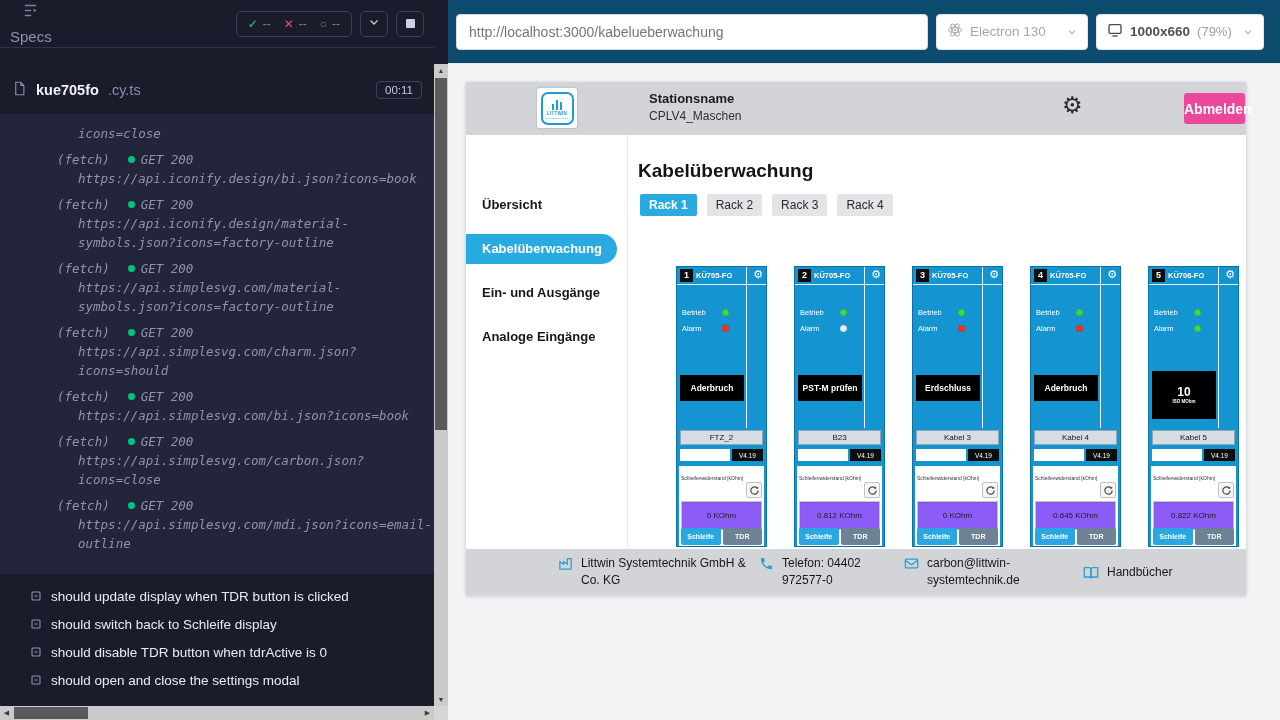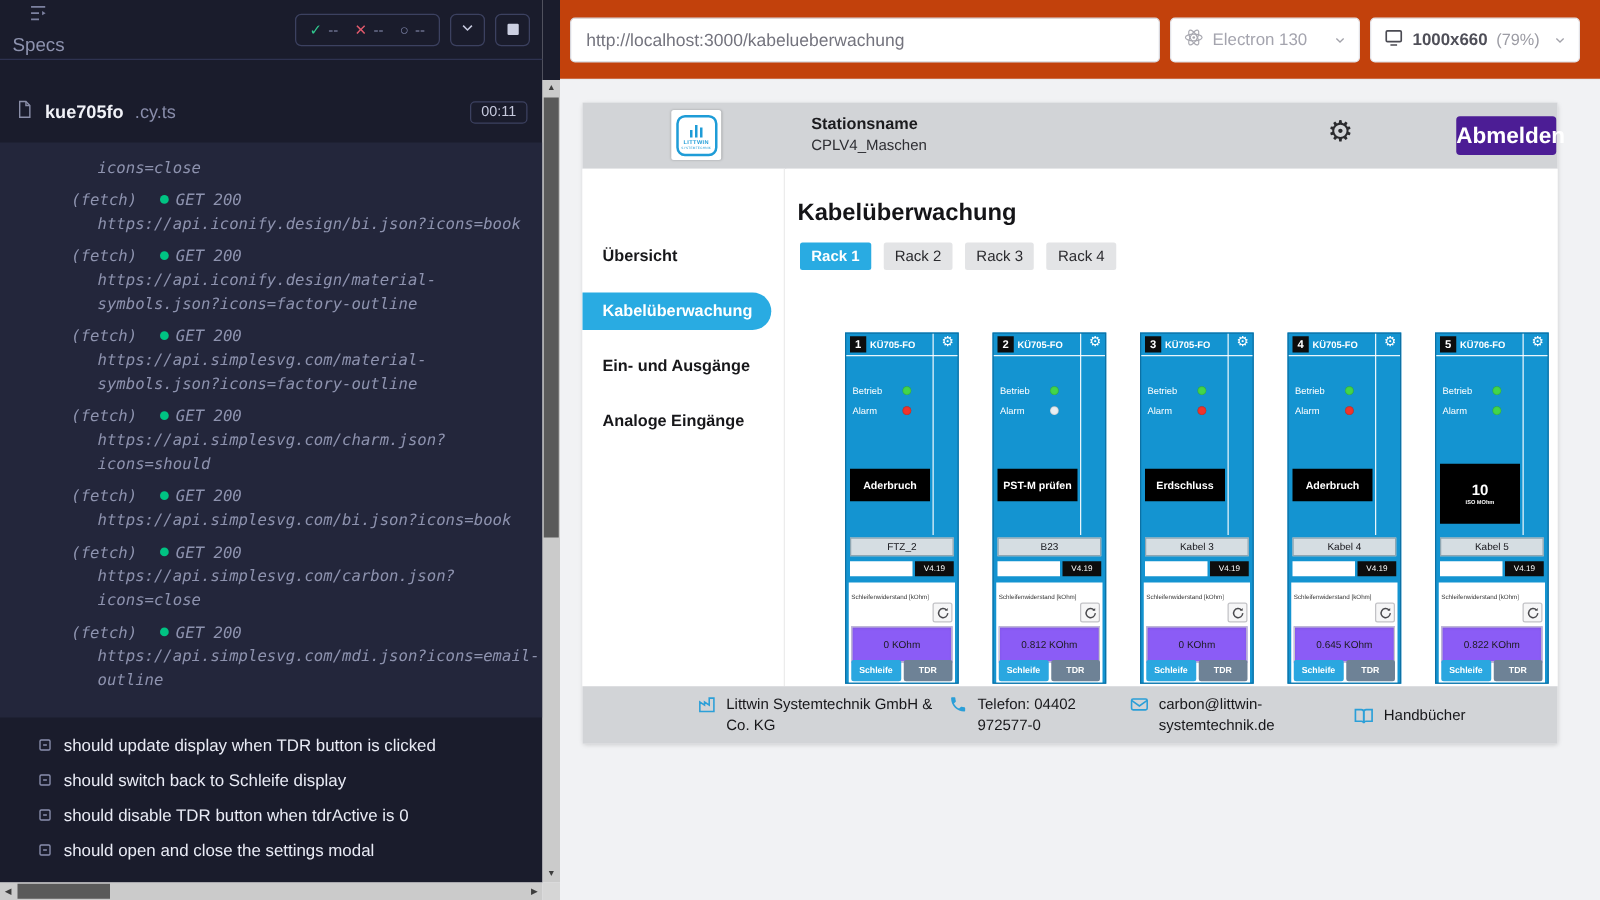--- a/index.html
+++ b/index.html
@@ -48,21 +48,21 @@
   .vs-up { top:0; } .vs-down { bottom:0; }
   .vs-thumb { position:absolute; left:1px; width:12px; top:14px; height:352px; background:#5a5a5a; }
   .hscroll { position:absolute; left:0; top:706px; width:434px; height:14px; background:#cbcbcb; }
   .hs-arrow { position:absolute; top:0; width:13px; height:14px; display:flex; align-items:center; justify-content:center; font-size:7px; color:#3d3d3d; }
   .hs-left { left:0; } .hs-right { right:0; }
   .hs-thumb { position:absolute; top:1px; height:12px; left:14px; width:74px; background:#5a5a5a; }
   .corner { position:absolute; left:434px; top:706px; width:14px; height:14px; background:#d6d6d6; }
 
   
   .right { position:absolute; left:448px; top:0; width:832px; height:720px; }
-  .browser-bar { height:64px; background:#c2410c; display:flex; align-items:center; padding:0 16px 0 8px; gap:8px; border-bottom:1px solid #e9e9ee; }
+  .browser-bar { height:64px; background:#0c4a6e; display:flex; align-items:center; padding:0 16px 0 8px; gap:8px; border-bottom:1px solid #e9e9ee; }
   .url-input { width:472px; height:36px; border:1px solid #d8d8de; border-radius:4px; padding:0 12px; font-size:14px; color:#74747e; background:#fff; font-family:"Liberation Sans", sans-serif; outline:none; }
   .sel { height:36px; border:1px solid #e3e3e8; border-radius:4px; display:flex; align-items:center; gap:7px; padding:0 10px; background:#fff; cursor:pointer; }
   .sel-browser { width:152px; color:#a4a4ae; font-size:13.5px; }
   .sel-viewport { width:168px; font-size:13.5px; }
   .vp-size { color:#4f4f58; font-weight:bold; }
   .vp-zoom { color:#9c9ca4; font-size:13px; }
   .sel .chev { margin-left:auto; color:#a2a2aa; display:flex; }
 
   .aut { position:absolute; left:0; top:64px; width:832px; height:656px; background:#f1f2f4; }
   .app { position:absolute; left:18px; top:18px; width:780px; height:513px; background:#fff; box-shadow:0 1px 4px rgba(0,0,0,.18); }
@@ -73,21 +73,21 @@
   .logo-inner { width:33px; height:33px; border:2px solid #1e9cd7; border-radius:7px; background:#fff; display:flex; flex-direction:column; align-items:center; justify-content:flex-end; padding-bottom:3px; }
   .logo-bars { display:flex; align-items:flex-end; gap:1.5px; height:11px; margin-bottom:1px; }
   .logo-bars i { display:block; width:2.5px; background:#1e9cd7; }
   .logo-bars i:nth-child(1){height:6px;} .logo-bars i:nth-child(2){height:10px;} .logo-bars i:nth-child(3){height:8px;}
   .logo-t1 { font-size:4.5px; font-weight:bold; color:#1e9cd7; letter-spacing:.3px; line-height:1.2; }
   .logo-t2 { font-size:2.5px; color:#1e9cd7; letter-spacing:.2px; line-height:1.2; }
   .station { position:absolute; left:183px; top:9px; }
   .station-label { font-size:13px; font-weight:bold; color:#1c1c1f; }
   .station-value { font-size:12px; color:#2e2e33; margin-top:3px; }
   .app-gear { position:absolute; left:596px; top:12px; font-size:23px; line-height:1; color:#2b2b2e; cursor:pointer; }
-  .logout-btn { position:absolute; right:1px; top:11px; width:80px; height:31px; background:#4c1d95; border:none; border-radius:3px; color:#fff; font-size:18px; font-weight:bold; cursor:pointer; font-family:"Liberation Sans", sans-serif; }
+  .logout-btn { position:absolute; right:1px; top:11px; width:61px; height:31px; background:#ec4899; border:none; border-radius:3px; color:#fff; font-size:14px; font-weight:bold; cursor:pointer; font-family:"Liberation Sans", sans-serif; }
 
   
   .app-nav { position:absolute; left:0; top:53px; width:162px; bottom:46px; border-right:1px solid #ececec; padding-top:48px; background:#fff; }
   .nav-item { height:44px; line-height:44px; padding-left:16px; font-size:13px; font-weight:bold; color:#17171a; cursor:pointer; }
   .nav-item.active { background:#29abe2; color:#fff; border-radius:0 16px 16px 0; height:30px; line-height:30px; margin:7px 10px 7px 0; }
 
   
   .app-content { position:absolute; left:163px; top:53px; right:0; bottom:46px; padding:24px 0 0 9px; overflow:hidden; background:#fff; }
   .page-title { font-size:19px; font-weight:600; color:#141417; line-height:23px; }
   .tabs { display:flex; gap:10px; margin:12px 0 0 2px; }

